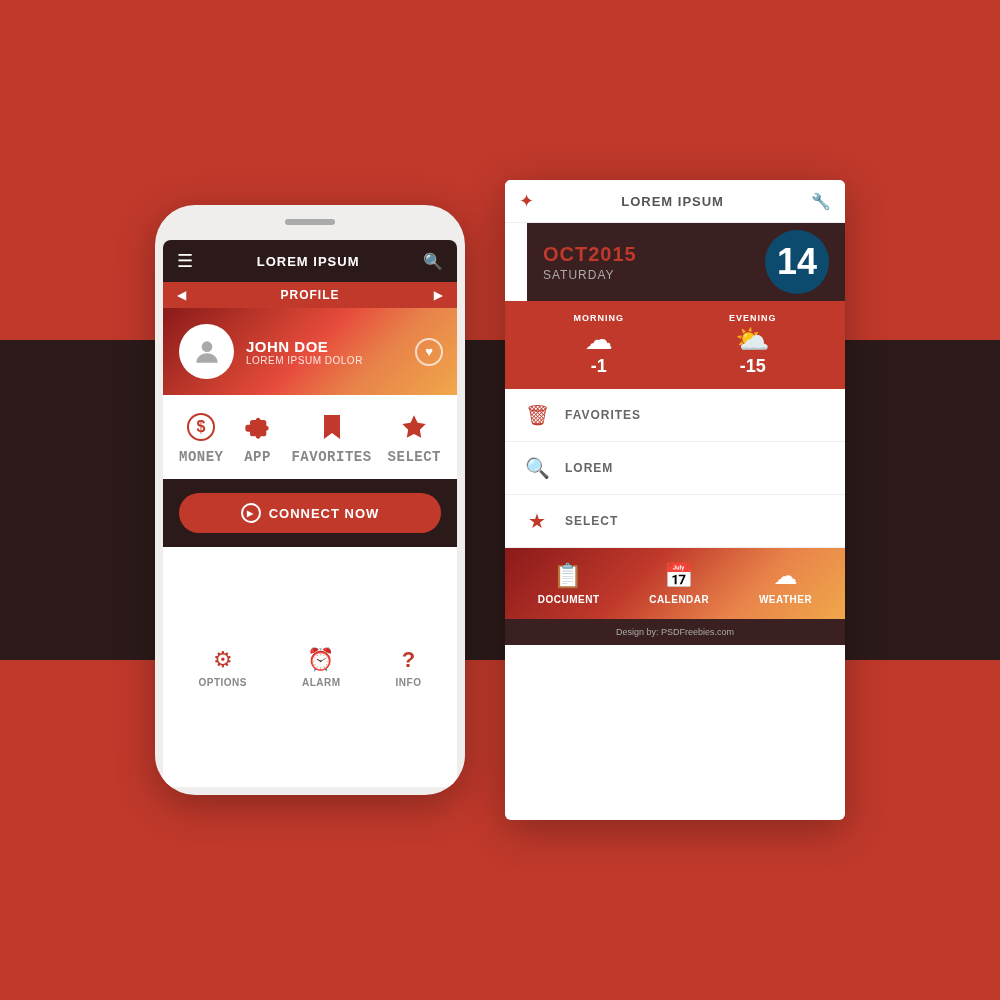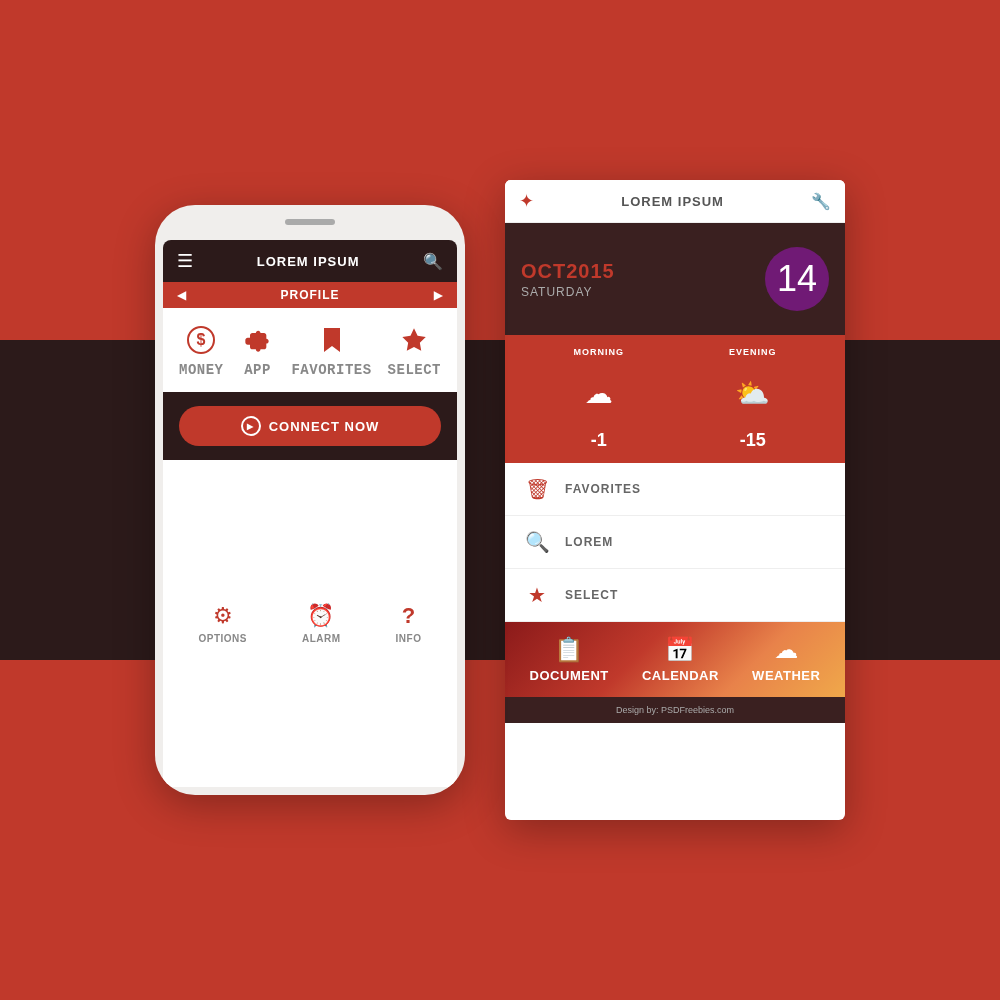--- a/index.html
+++ b/index.html
@@ -284,62 +284,63 @@
       font-weight: bold;
     }
     .p2-header .wrench-icon {
       color: #c0392b;
       font-size: 16px;
     }
 
     
     .p2-date-section {
       background: #3a2020;
-      padding: 24px 16px;
+      padding: 7px 16px;
       display: flex;
       align-items: center;
       justify-content: space-between;
+      margin-left: 22px;
     }
     .p2-date-left .month-year {
       color: #c0392b;
       font-size: 20px;
       font-weight: bold;
       letter-spacing: 1px;
     }
     .p2-date-left .day-name {
       color: #aaa;
       font-size: 12px;
       letter-spacing: 1px;
       margin-top: 2px;
     }
     .p2-date-circle {
       width: 64px;
       height: 64px;
-      background: #701a75;
+      background: #0c4a6e;
       border-radius: 50%;
       display: flex;
       align-items: center;
       justify-content: center;
       color: white;
       font-size: 36px;
-      font-weight: normal;
+      font-weight: bold;
     }
 
     
     .p2-weather-section {
       background: #c0392b;
       padding: 12px 16px;
       display: flex;
       justify-content: space-around;
     }
     .p2-weather-item {
       display: flex;
       flex-direction: column;
       align-items: center;
-      gap: 20px;
+      gap: 0;
     }
     .p2-weather-item .period {
       color: white;
       font-size: 9px;
       font-weight: bold;
       letter-spacing: 1px;
     }
     .p2-weather-item .weather-icon {
       font-size: 28px;
       color: white;
@@ -384,21 +385,21 @@
       flex-direction: column;
       align-items: center;
       gap: 4px;
     }
     .p2-tab-item .tab-icon {
       font-size: 24px;
       color: white;
     }
     .p2-tab-item .tab-label {
       color: white;
-      font-size: 13px;
+      font-size: 10px;
       font-weight: bold;
       letter-spacing: 0.5px;
     }
 
     
     .p2-footer {
       background: #3a2020;
       padding: 8px;
       text-align: center;
       font-size: 9px;
@@ -421,20 +422,33 @@
         <span class="title">LOREM IPSUM</span>
         <span class="search-icon">🔍</span>
       </div>
 
       <div class="p1-profile-nav">
         <span>◀</span>
         <span class="nav-title">PROFILE</span>
         <span>▶</span>
       </div>
 
+      <div class="p1-profile-section">
+        <div class="p1-avatar">
+          <svg viewBox="0 0 24 24">
+            <circle cx="12" cy="8" r="4"></circle>
+            <path d="M4 20c0-4 3.6-7 8-7s8 3 8 7"></path>
+          </svg>
+        </div>
+        <div class="p1-profile-info">
+          <div class="name">JOHN DOE</div>
+          <div class="subtitle">LOREM IPSUM DOLOR</div>
+        </div>
+        <div class="p1-heart">♥</div>
+      </div>
 
       <div class="p1-icons-section">
         <div class="p1-icon-item">
           <div class="icon-circle">
 
             <svg width="28" height="28" viewBox="0 0 28 28" fill="#c0392b">
               <circle cx="14" cy="14" r="13" fill="none" stroke="#c0392b" stroke-width="2"></circle>
               <text x="14" y="19" text-anchor="middle" font-size="16" fill="#c0392b" font-weight="bold">$</text>
             </svg>
           </div>

